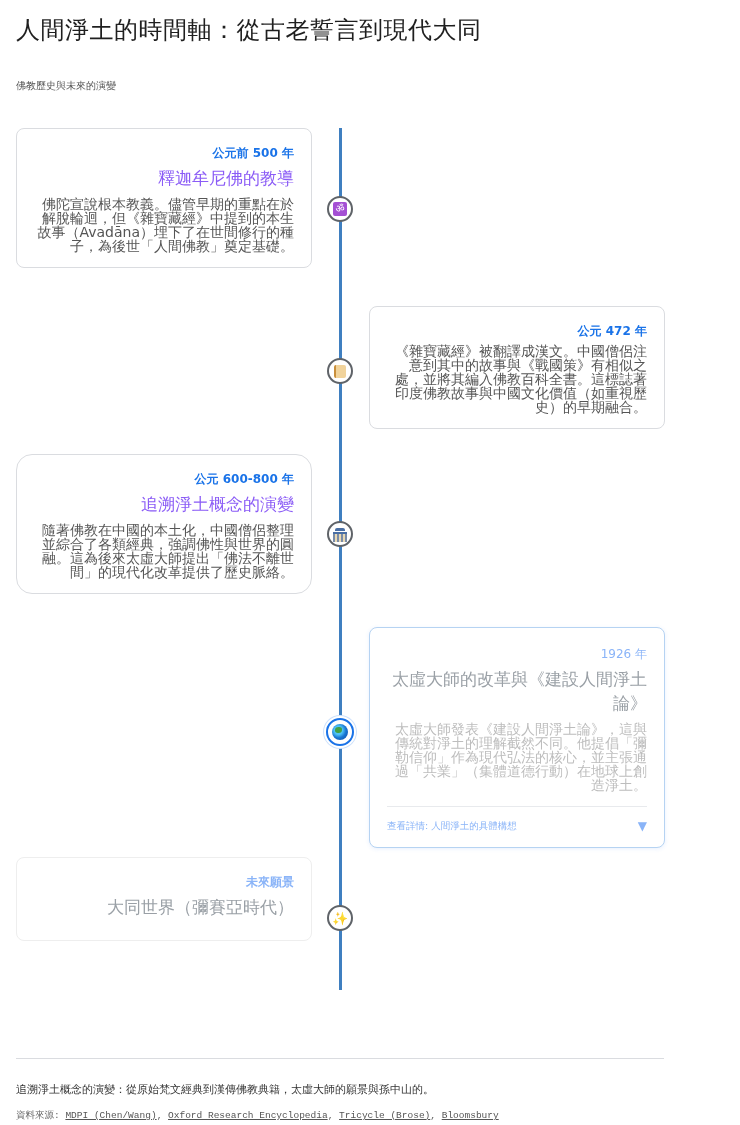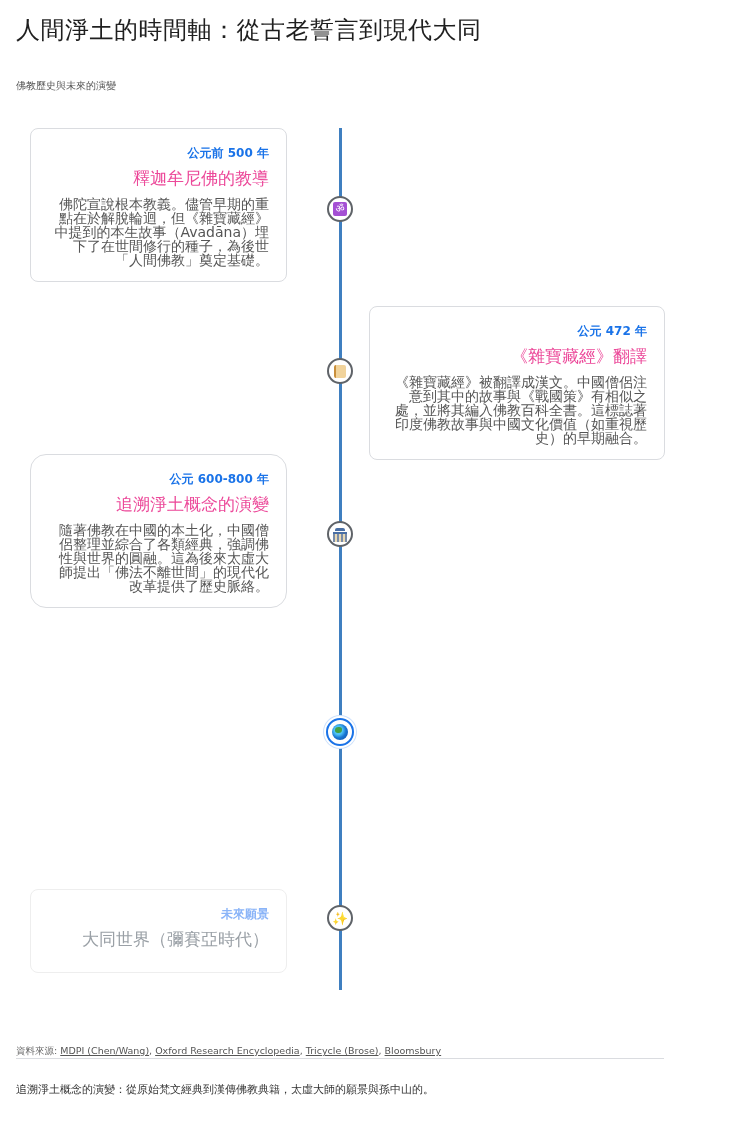--- a/index.html
+++ b/index.html
@@ -6,24 +6,24 @@
   html, body { width: 740px; height: 1125px; background: #ffffff; overflow: hidden; }
   body { font-family: "DejaVu Sans", "Liberation Sans", sans-serif; color: #202124; position: relative; }
 
   .page-title { position: absolute; left: 16px; top: 14px; font-size: 24px; font-weight: 400; color: #1f1f1f; letter-spacing: 0.5px; }
   .page-subtitle { position: absolute; left: 16px; top: 79px; font-size: 10px; color: #555; }
 
   .timeline { position: absolute; left: 0; top: 0; width: 740px; height: 1125px; }
   .axis-line { position: absolute; left: 339px; top: 128px; width: 3px; height: 862px; background: #3f7fc0; }
 
   .card { position: absolute; background: #fff; border: 1px solid #dadce0; border-radius: 8px; padding: 16px 17px 14px 17px; }
-  .card.left { left: 30px; width: 257px; text-align: right; }
+  .card.left { left: 16px; width: 296px; text-align: right; }
   .card.right { left: 369px; width: 296px; text-align: left; }
   .card .date { font-size: 12px; font-weight: bold; color: #1a73e8; margin-bottom: 4px; }
-  .card .title { font-size: 17px; color: #ec4899; line-height: 24px; margin-bottom: 7px; }
+  .card .title { font-size: 17px; color: #8b5cf6; line-height: 24px; margin-bottom: 7px; }
   .card .desc { font-size: 14px; color: #555; line-height: 14px; }
 
   .card.faded .date { color: #8ab4f8; }
   .card.faded .title { color: #9aa0a6; }
   .card.faded .desc { color: #bdbdbd; }
   .card.faded { border-color: #eeeeee; }
   .card.highlight { border-color: #b6d3f2; box-shadow: 0 1px 4px rgba(66,133,244,0.12); }
 
   .details-row { margin-top: 14px; border-top: 1px solid #e8eaed; padding-top: 12px; display: flex; justify-content: space-between; align-items: center; }
   .details-link { font-size: 9.5px; color: #8ab4f8; cursor: pointer; }
@@ -35,21 +35,21 @@
   .node .scroll { width: 12px; height: 13px; background: #f1d39b; border-radius: 2px; border-left: 2px solid #c98f3b; }
   .node .temple { width: 14px; height: 12px; position: relative; }
   .node .temple::before { content: ""; position: absolute; left: 2px; top: 0; width: 10px; height: 3px; background: #4a6fa5; border-radius: 2px 2px 0 0; }
   .node .temple::after { content: ""; position: absolute; left: 0; top: 4px; width: 14px; height: 8px; background: repeating-linear-gradient(90deg, #7a8ca8 0 2px, #e8d9b5 2px 4px); border-top: 2px solid #4a6fa5; }
   .node .globe { width: 16px; height: 16px; border-radius: 50%; background: radial-gradient(circle at 40% 40%, #4fc3f7 0 30%, #1976d2 55%, #0d47a1 100%); position: relative; overflow: hidden; }
   .node .globe::after { content: ""; position: absolute; left: 3px; top: 3px; width: 7px; height: 6px; background: #43a047; border-radius: 50% 40% 50% 40%; }
   .node .sparkle { color: #f4b400; font-size: 13px; }
 
   .footer-rule { position: absolute; left: 16px; top: 1058px; width: 648px; height: 1px; background: #dadce0; }
   .footer-summary { position: absolute; left: 16px; top: 1082px; font-size: 11px; color: #333; }
-  .footer-sources { position: absolute; left: 16px; top: 1045px; font-size: 9.5px; color: #666; }
+  .footer-sources { position: absolute; left: 16px; top: 1109px; font-size: 9.5px; color: #666; font-family: Liberation Mono, monospace; }
   .footer-sources a { color: #555; text-decoration: underline; cursor: pointer; }
 </style>
 </head>
 <body>
 
 <h1 class="page-title">人間淨土的時間軸：從古老誓言到現代大同</h1>
 <div class="page-subtitle">佛教歷史與未來的演變</div>
 
 <div class="timeline">
   <div class="axis-line"></div>
@@ -58,41 +58,49 @@
     <div class="date">公元前 500 年</div>
     <div class="title">釋迦牟尼佛的教導</div>
     <div class="desc">佛陀宣說根本教義。儘管早期的重點在於解脫輪迴，但《雜寶藏經》中提到的本生故事（Avadāna）埋下了在世間修行的種子，為後世「人間佛教」奠定基礎。</div>
   </div>
   <div class="node" style="top:196px;">
     <span class="om">ॐ</span>
   </div>
 
   <div class="card right" style="top:306px;">
     <div class="date">公元 472 年</div>
-    <div class="title">《雜寶藏經》翻譯</div>
     <div class="desc">《雜寶藏經》被翻譯成漢文。中國僧侶注意到其中的故事與《戰國策》有相似之處，並將其編入佛教百科全書。這標誌著印度佛教故事與中國文化價值（如重視歷史）的早期融合。</div>
   </div>
   <div class="node" style="top:358px;">
     <span class="scroll"></span>
   </div>
 
   <div class="card left" style="top:454px;border-radius:16px;">
     <div class="date">公元 600-800 年</div>
     <div class="title">追溯淨土概念的演變</div>
     <div class="desc">隨著佛教在中國的本土化，中國僧侶整理並綜合了各類經典，強調佛性與世界的圓融。這為後來太虛大師提出「佛法不離世間」的現代化改革提供了歷史脈絡。</div>
   </div>
   <div class="node" style="top:521px;">
     <span class="temple"></span>
   </div>
 
+  <div class="card right faded highlight" style="top:627px; padding-top:18px;">
+    <div class="date" style="font-weight:normal;">1926 年</div>
+    <div class="title">太虛大師的改革與《建設人間淨土論》</div>
+    <div class="desc">太虛大師發表《建設人間淨土論》，這與傳統對淨土的理解截然不同。他提倡「彌勒信仰」作為現代弘法的核心，並主張通過「共業」（集體道德行動）在地球上創造淨土。</div>
+    <div class="details-row">
+      <span class="details-link">查看詳情: 人間淨土的具體構想</span>
+      <span class="details-caret">▼</span>
+    </div>
+  </div>
   <div class="node active" style="top:718px;">
     <span class="globe"></span>
   </div>
 
-  <div class="card left faded" style="top:857px;margin-top:32px;">
+  <div class="card left faded" style="top:857px;">
     <div class="date">未來願景</div>
     <div class="title">大同世界（彌賽亞時代）</div>
   </div>
   <div class="node" style="top:905px;">
     <span class="sparkle">✨</span>
   </div>
 </div>
 
 <div class="footer-rule"></div>
 <div class="footer-summary">追溯淨土概念的演變：從原始梵文經典到漢傳佛教典籍，太虛大師的願景與孫中山的。</div>

